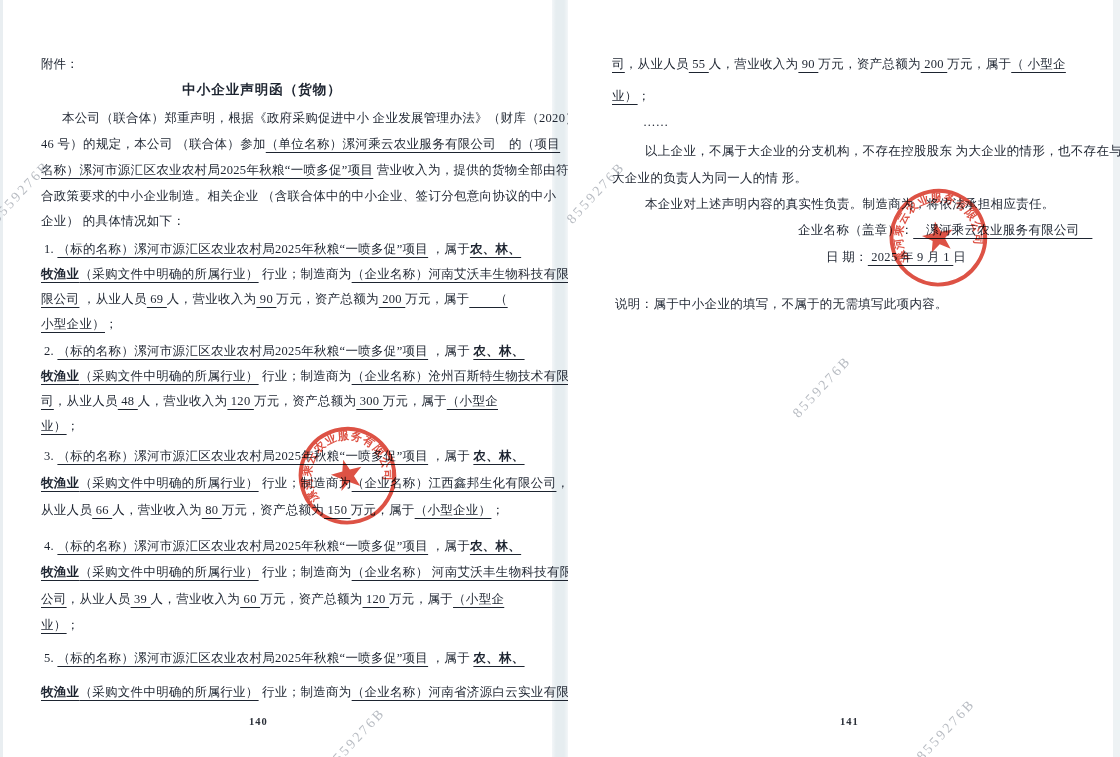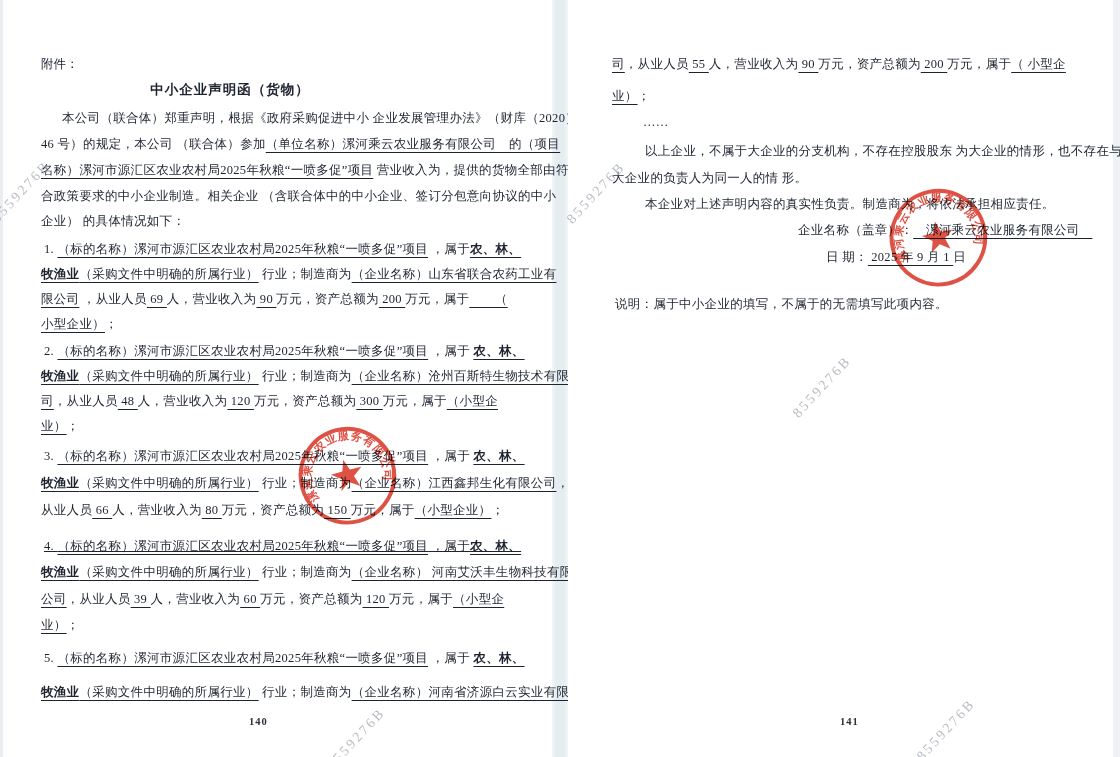--- a/index.html
+++ b/index.html
@@ -18,21 +18,21 @@
   .page-right{left:568px;width:439px;}
   .line{
     position:absolute;white-space:nowrap;
     font-size:12.5px;letter-spacing:0.3px;line-height:16px;
   }
   .u{text-decoration:underline;text-underline-offset:3.5px;text-decoration-thickness:1px;}
   .b{font-weight:700;}
   .attachment{position:absolute;top:56px;left:38px;font-size:12.5px;}
   .doc-title{
     position:absolute;top:81px;left:0;width:100%;text-align:center;
-    font-weight:700;font-size:13.5px;letter-spacing:1px;
+    font-weight:700;font-size:13.5px;letter-spacing:1px;padding-left:32px;
   }
   .pagenum{position:absolute;top:716px;font-size:10.5px;font-weight:700;letter-spacing:1px;color:#2a2f38;}
   .pagenum-left{left:246px;}
   .pagenum-right{left:272px;}
   .watermark{
     position:absolute;font-size:14px;letter-spacing:2.5px;
     color:#a7acb4;opacity:.8;transform:rotate(-47deg);
     font-family:"Liberation Serif",serif;white-space:nowrap;
   }
   .stamp{position:absolute;mix-blend-mode:multiply;opacity:.88;}
@@ -51,31 +51,31 @@
 <div class="page page-left">
   <div class="attachment">附件：</div>
   <div class="doc-title">中小企业声明函（货物）</div>
   <div id="left-body">
       <div class="line" style="top: 110px; left: 59px;"><span>本公司（联合体）郑重声明，根据《政府采购促进中小 企业发展管理办法》（财库（2020）</span></div>
       <div class="line" style="top: 136px; left: 38px;"><span>46 号）的规定，本公司 （联合体）参加</span><span class="u">（单位名称）漯河乘云农业服务有限公司　的（项目</span></div>
       <div class="line" style="top: 162px; left: 38px;"><span class="u">名称）漯河市源汇区农业农村局2025年秋粮“一喷多促”项目</span><span> 营业收入为，提供的货物全部由符</span></div>
       <div class="line" style="top: 188px; left: 38px;"><span>合政策要求的中小企业制造。相关企业 （含联合体中的中小企业、签订分包意向协议的中小</span></div>
       <div class="line" style="top: 213px; left: 38px;"><span>企业） 的具体情况如下：</span></div>
       <div class="line" style="top: 241px; left: 41px;"><span>1. </span><span class="u">（标的名称）漯河市源汇区农业农村局2025年秋粮“一喷多促”项目</span><span> ，属于</span><span class="u b">农、林、</span></div>
-      <div class="line" style="top: 266px; left: 38px;"><span class="u b">牧渔业</span><span class="u">（采购文件中明确的所属行业）</span><span> 行业；制造商为</span><span class="u">（企业名称）山东省联合农药工业有</span></div>
+      <div class="line" style="top: 266px; left: 38px;"><span class="u b">牧渔业</span><span class="u">（采购文件中明确的所属行业）</span><span> 行业；制造商为</span><span class="u">（企业名称）河南艾沃丰生物科技有限</span></div>
       <div class="line" style="top: 291px; left: 38px;"><span class="u">限公司</span><span> ，从业人员</span><span class="u"> 69 </span><span>人，营业收入为</span><span class="u"> 90 </span><span>万元，资产总额为</span><span class="u"> 200 </span><span>万元，属于</span><span class="u">　　（</span></div>
       <div class="line" style="top: 316px; left: 38px;"><span class="u">小型企业）</span><span>；</span></div>
       <div class="line" style="top: 343px; left: 41px;"><span>2. </span><span class="u">（标的名称）漯河市源汇区农业农村局2025年秋粮“一喷多促”项目</span><span> ，属于 </span><span class="u b">农、林、</span></div>
       <div class="line" style="top: 368px; left: 38px;"><span class="u b">牧渔业</span><span class="u">（采购文件中明确的所属行业）</span><span> 行业；制造商为</span><span class="u">（企业名称）沧州百斯特生物技术有限公</span></div>
       <div class="line" style="top: 393px; left: 38px;"><span class="u">司</span><span>，从业人员</span><span class="u"> 48 </span><span>人，营业收入为</span><span class="u"> 120 </span><span>万元，资产总额为</span><span class="u"> 300 </span><span>万元，属于</span><span class="u">（小型企</span></div>
       <div class="line" style="top: 418px; left: 38px;"><span class="u">业）</span><span>；</span></div>
       <div class="line" style="top: 448px; left: 41px;"><span>3. </span><span class="u">（标的名称）漯河市源汇区农业农村局2025年秋粮“一喷多促”项目</span><span> ，属于 </span><span class="u b">农、林、</span></div>
       <div class="line" style="top: 475px; left: 38px;"><span class="u b">牧渔业</span><span class="u">（采购文件中明确的所属行业）</span><span> 行业；制造商为</span><span class="u">（企业名称）江西鑫邦生化有限公司</span><span>，</span></div>
       <div class="line" style="top: 502px; left: 38px;"><span>从业人员</span><span class="u"> 66 </span><span>人，营业收入为</span><span class="u"> 80 </span><span>万元，资产总额为</span><span class="u"> 150 </span><span>万元，属于</span><span class="u">（小型企业）</span><span>；</span></div>
-      <div class="line" style="top: 538px; left: 41px; text-decoration: underline;"><span>4. </span><span class="u">（标的名称）漯河市源汇区农业农村局2025年秋粮“一喷多促”项目</span><span> ，属于</span><span class="u b">农、林、</span></div>
+      <div class="line" style="top: 538px; left: 41px;"><span>4. </span><span class="u">（标的名称）漯河市源汇区农业农村局2025年秋粮“一喷多促”项目</span><span> ，属于</span><span class="u b">农、林、</span></div>
       <div class="line" style="top: 564px; left: 38px;"><span class="u b">牧渔业</span><span class="u">（采购文件中明确的所属行业）</span><span> 行业；制造商为</span><span class="u">（企业名称） 河南艾沃丰生物科技有限</span></div>
       <div class="line" style="top: 591px; left: 38px;"><span class="u">公司</span><span>，从业人员</span><span class="u"> 39 </span><span>人，营业收入为</span><span class="u"> 60 </span><span>万元，资产总额为</span><span class="u"> 120 </span><span>万元，属于</span><span class="u">（小型企</span></div>
       <div class="line" style="top: 617px; left: 38px;"><span class="u">业）</span><span>；</span></div>
       <div class="line" style="top: 650px; left: 41px;"><span>5. </span><span class="u">（标的名称）漯河市源汇区农业农村局2025年秋粮“一喷多促”项目</span><span> ，属于 </span><span class="u b">农、林、</span></div>
       <div class="line" style="top: 684px; left: 38px;"><span class="u b">牧渔业</span><span class="u">（采购文件中明确的所属行业）</span><span> 行业；制造商为</span><span class="u">（企业名称）河南省济源白云实业有限公</span></div>
     </div>
   <div class="pagenum pagenum-left">140</div>
   <div class="stamp stamp-left">
     <svg width="104" height="104" viewBox="0 0 120 120">
       <circle cx="60" cy="62" r="54" fill="none" stroke="#d93a2b" stroke-width="4.5"></circle>

